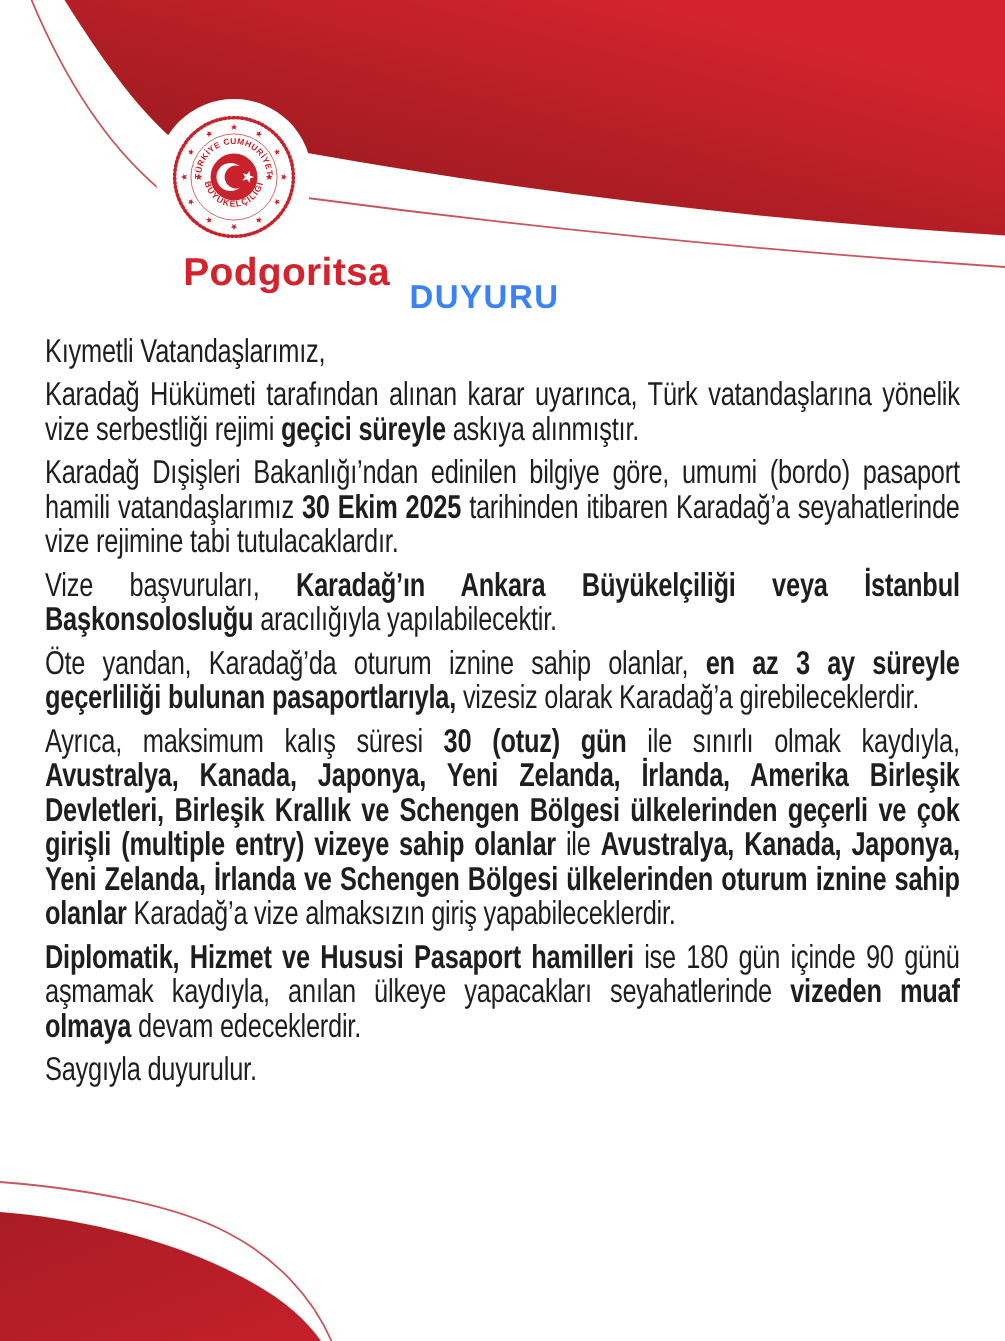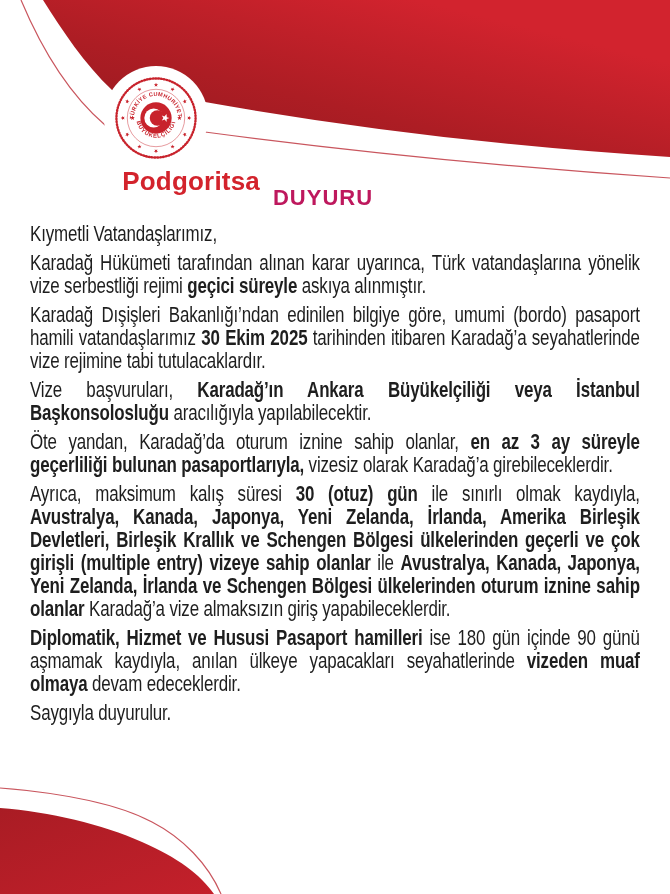--- a/index.html
+++ b/index.html
@@ -10,21 +10,21 @@
   .deco{position:absolute;left:0;pointer-events:none;}
   .deco.top{top:0;}
   .deco.bottom{bottom:0;}
   .seal{position:absolute;left:110px;top:72px;width:92px;height:92px;}
   .location{
     position:absolute;left:60px;top:166px;width:200px;text-align:right;
     font-size:26px;font-weight:bold;color:#d3232c;letter-spacing:0.2px;
   }
   .title{
     position:absolute;left:248px;top:185px;width:150px;text-align:center;
-    font-size:22px;font-weight:bold;color:#be185d;letter-spacing:1px;
+    font-size:22px;font-weight:bold;color:#3b82f6;letter-spacing:1px;
   }
   .content{
     position:absolute;left:30px;top:222px;width:792px;
     transform:scaleX(0.77);transform-origin:0 0;
     font-size:22px;line-height:23px;color:#1e1e1e;
     text-align:justify;letter-spacing:-0.2px;
   }
   .content p{margin:0 0 6px 0;}
   .content b{font-weight:bold;}
 </style>

